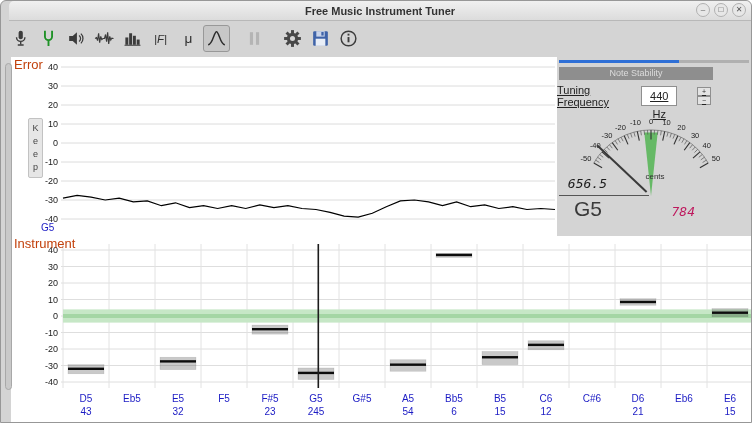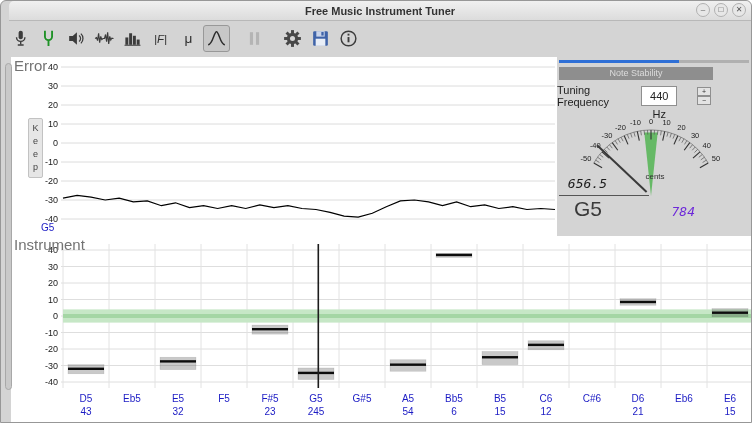--- a/index.html
+++ b/index.html
@@ -16,49 +16,49 @@
           font-size:8px;line-height:12px;text-align:center;color:#555;box-sizing:border-box;padding:0;}
   
   .toolbar{position:absolute;top:20px;left:0;right:0;height:34px;display:flex;align-items:center;padding-left:6px;}
   .tbtn{width:27px;height:27px;margin-right:1px;display:flex;align-items:center;justify-content:center;
         background:transparent;border:1px solid transparent;border-radius:3px;padding:0;}
   .tbtn.pressed{background:#c7c7c7;border:1px solid #989898;}
   .tspacer{width:10px;height:1px;}
   
   #error-chart{position:absolute;left:10px;top:56px;width:546px;height:179px;background:#fff;}
   #stats-chart{position:absolute;left:10px;top:235px;width:742px;height:188px;background:#fff;}
-  .watermark{position:absolute;left:3px;top:0;font-size:15px;color:#737373;z-index:2;pointer-events:none;}
+  .watermark{position:absolute;left:3px;top:0;font-size:13px;color:#c2410c;z-index:2;pointer-events:none;}
   #error-chart svg,#stats-chart svg{display:block;}
   #left-strip{position:absolute;left:4px;top:62px;width:7px;height:327px;background:#c9c9c9;
               border:1px solid #a8a8a8;border-radius:4px;box-sizing:border-box;z-index:3;}
   #keep-btn{position:absolute;left:27px;top:117px;width:15px;padding:3px 0;z-index:3;
             background:#e6e6e6;border:1px solid #c2c2c2;border-radius:2px;font-size:9px;line-height:13px;
             color:#444;white-space:pre-line;text-align:center;font-family:inherit;}
   
   #note-panel{position:absolute;left:556px;top:56px;width:160px;height:179px;background:#d4d4d4;}
   #progress{position:absolute;top:3px;left:2px;width:190px;height:3px;background:#b0b0b0;}
   #progress-fill{height:100%;background:#2e6fd6;}
   #ns-header{position:absolute;top:10px;left:2px;right:4px;height:13px;background:#8e8e8e;
              color:#dcdcdc;font-size:9px;line-height:13px;text-align:center;}
   .tuning-row{position:absolute;top:29px;left:0;right:6px;height:20px;display:flex;
-              justify-content:center;align-items:center;gap:20px;font-size:11px;color:#222;}
+              justify-content:center;align-items:center;gap:20px;font-size:11px;color:#222;text-decoration:underline;}
   #tuning-value{display:inline-block;width:46px;height:18px;line-height:18px;background:#fff;
                 border:1px solid #8f8f8f;text-align:center;font-size:11px;}
   .spin-col{display:flex;flex-direction:column;}
   .spin-col button{width:14px;height:9px;font-size:7px;line-height:5px;padding:0;
                    border:1px solid #8f8f8f;background:#e3e3e3;color:#333;}
   #meter-svg{position:absolute;left:0;top:48px;}
   #freq-readout{position:absolute;left:2px;top:119px;width:48px;text-align:right;
                 font-family:"DejaVu Sans Mono","Liberation Mono",monospace;font-size:13px;
                 font-style:italic;color:#1d1d1d;z-index:2;}
   #meter-baseline{position:absolute;left:2px;top:138px;width:90px;border-top:1px solid #555;z-index:2;}
   #note-readout{position:absolute;left:17px;top:140px;font-size:21px;color:#3a3a3a;z-index:2;}
   #target-freq{position:absolute;left:98px;top:147px;width:40px;text-align:right;
                font-family:"DejaVu Sans Mono","Liberation Mono",monospace;font-size:13px;
-               font-style:italic;color:#6d28d9;z-index:2;}
+               font-style:italic;color:#be185d;z-index:2;}
 </style>
 </head>
 <body>
 
 <div id="app">
 
   <div class="titlebar">
     <span class="title">Free Music Instrument Tuner</span>
     <div class="winbtns" id="winbtns">
         <button class="winbtn">–</button>

